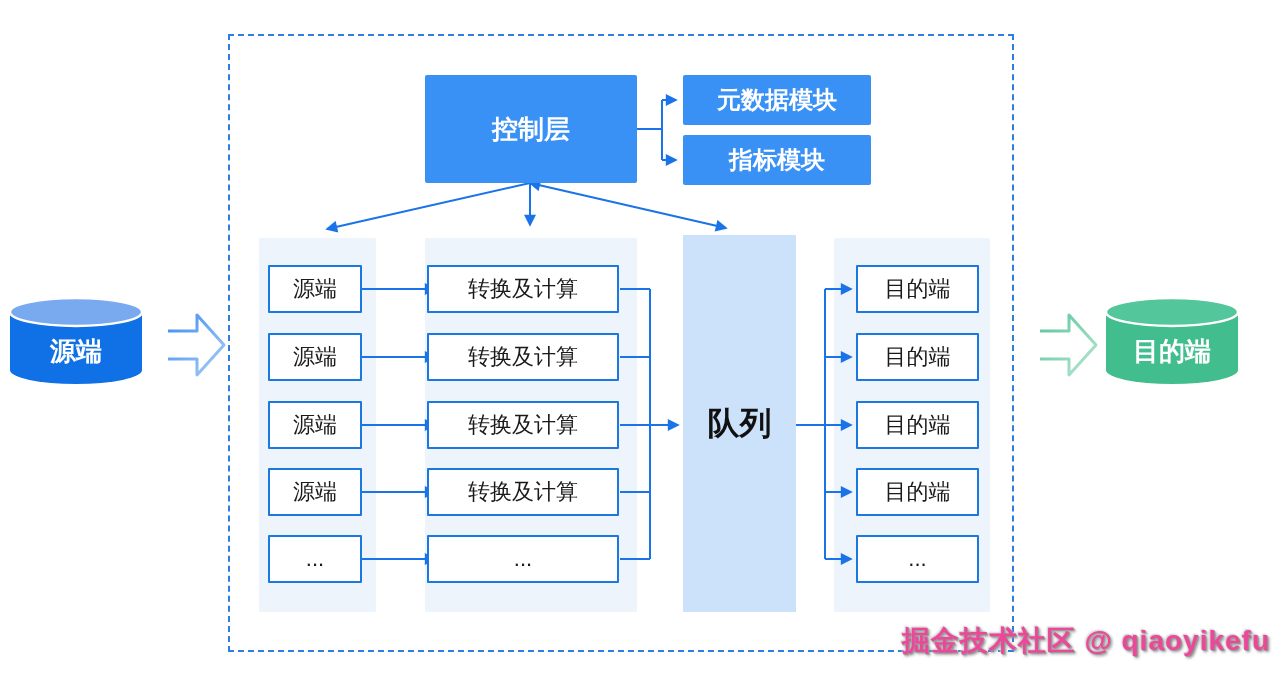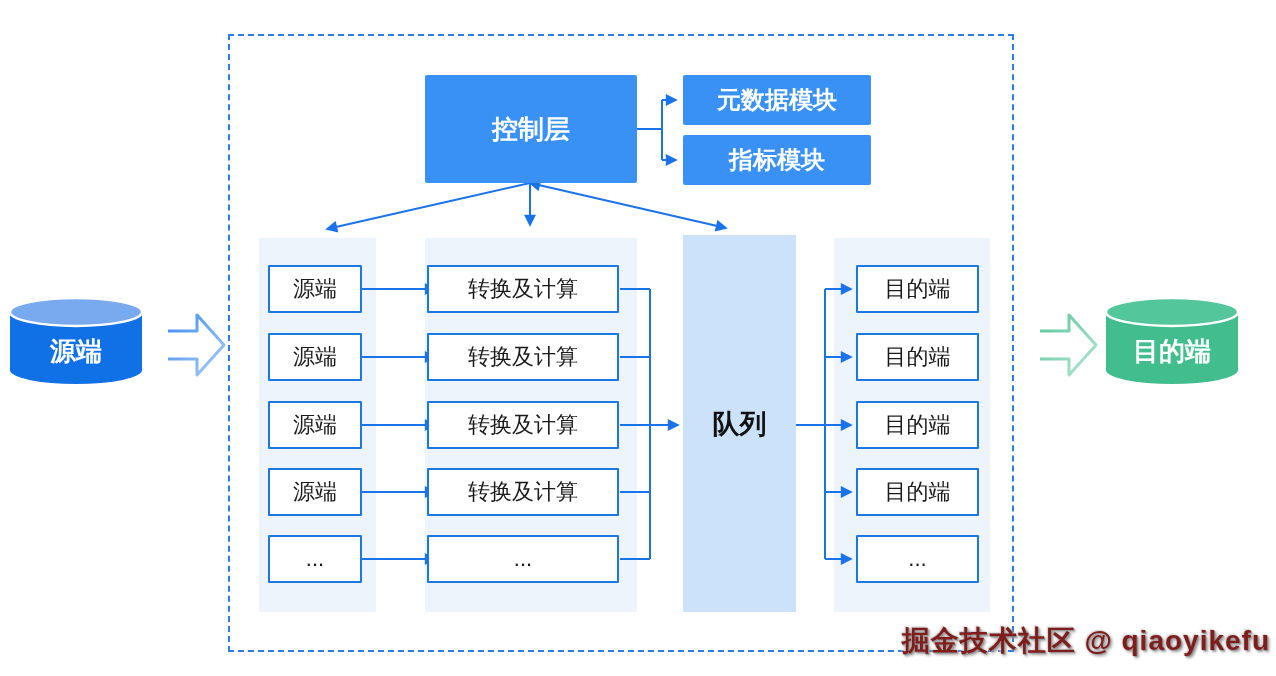--- a/index.html
+++ b/index.html
@@ -12,21 +12,21 @@
     border:2px dashed #2e7ee2;box-sizing:border-box;background:transparent;
   }
   .panel{position:absolute;top:238px;height:374px;background:#edf4fc;border-radius:2px;}
   .src-panel{left:259px;width:117px;}
   .tf-panel{left:425px;width:212px;}
   .dst-panel{left:834px;width:156px;}
   .queue-box{
     position:absolute;left:683px;top:235px;width:113px;height:377px;background:#cbe2fa;
     display:flex;align-items:center;justify-content:center;
   }
-  .queue-box span{font-size:27px;font-weight:bold;color:#111;}
+  .queue-box span{font-size:32px;font-weight:bold;color:#111;}
   .blue-box{
     position:absolute;background:#3990f5;color:#ffffff;font-weight:bold;
     display:flex;align-items:center;justify-content:center;border-radius:2px;
   }
   .control{left:425px;top:75px;width:212px;height:108px;font-size:26px;}
   .module{left:683px;width:188px;height:50px;font-size:24px;}
   .m1{top:75px;}
   .m2{top:135px;text-align:center;}
   .node{
     position:absolute;height:48px;background:#ffffff;border:2px solid #1b78e0;
@@ -41,21 +41,21 @@
   .cylinder{position:absolute;width:136px;height:100px;}
   .cyl-left{left:8px;top:294px;}
   .cyl-right{left:1104px;top:294px;}
   .cyl-label{
     position:absolute;left:0;top:22px;width:100%;height:70px;
     display:flex;align-items:center;justify-content:center;
     color:#ffffff;font-weight:bold;font-size:26px;
   }
   .watermark{
     position:absolute;right:6px;top:622px;font-size:28px;font-weight:bold;
-    color:#7f1d1d;letter-spacing:1px;
+    color:#ec4899;letter-spacing:1px;
     text-shadow:2px 2px 3px #8d8d8d,-1px -1px 2px #c9c9c9,1px 1px 0 #aeaeae;
     white-space:nowrap;
   }
 </style>
 </head>
 <body>
 
 <div class="canvas">
 
   <div class="panel src-panel"></div>

